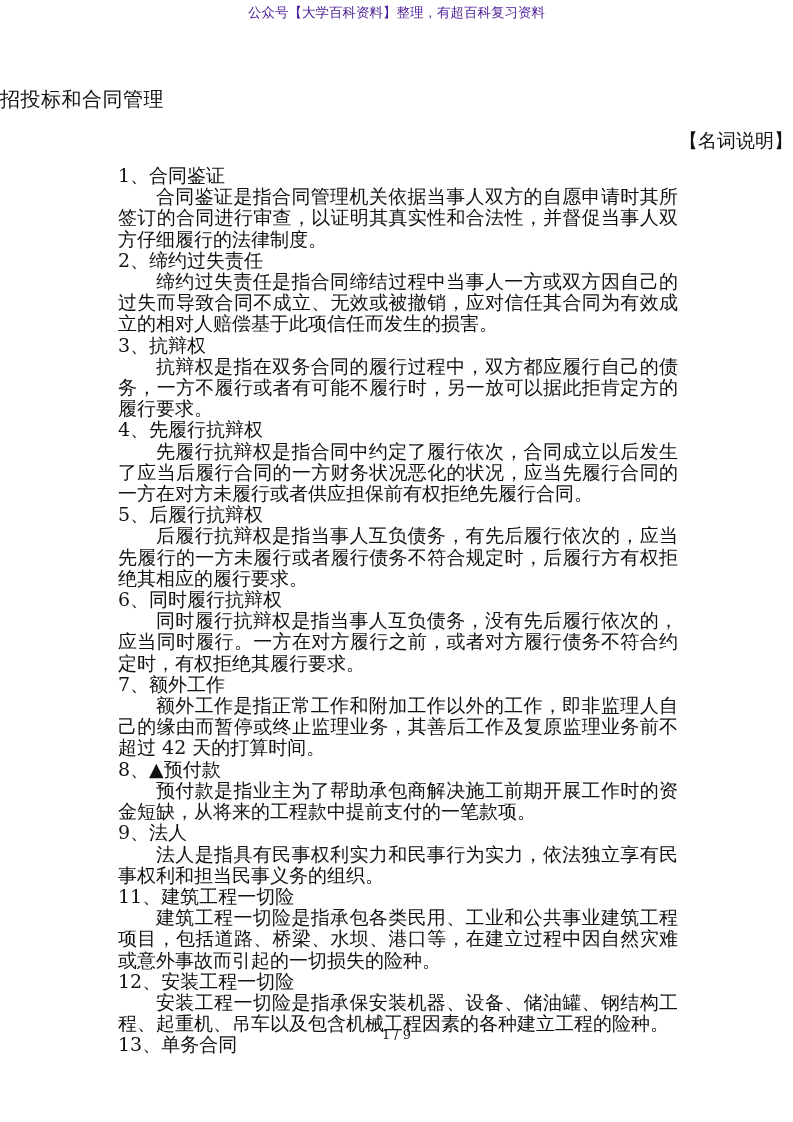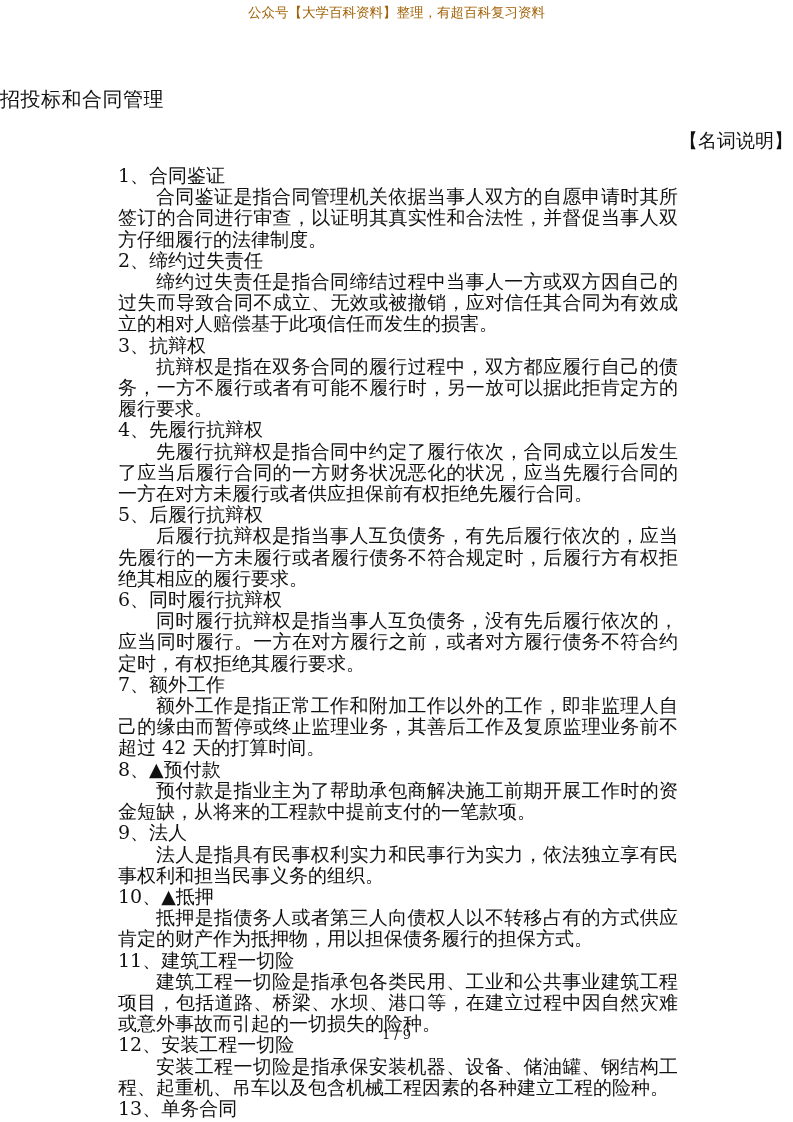--- a/index.html
+++ b/index.html
@@ -3,21 +3,21 @@
 <meta charset="utf-8">
 <style>
   html, body { margin: 0; padding: 0; background: #ffffff; }
   body {
     width: 793px; height: 1122px; position: relative; overflow: hidden;
     font-family: "DejaVu Serif", "Liberation Serif", serif;
     color: #111111;
   }
   .header {
     position: absolute; top: 4px; left: 0; width: 793px;
-    text-align: center; font-size: 13.5px; color: #a16207;
+    text-align: center; font-size: 13.5px; color: #4c1d95;
   }
   .title {
     position: absolute; top: 86px; left: 0; width: 793px;
     text-align: left; font-size: 20px; letter-spacing: 0.5px;
   }
   .subtitle {
     position: absolute; top: 128px; left: 0; width: 793px;
     text-align: right; font-size: 19px;
   }
   .content {
@@ -70,24 +70,20 @@
   </div>
   <div>
     <p class="term">8、▲预付款</p>
     <p class="def">预付款是指业主为了帮助承包商解决施工前期开展工作时的资金短缺，从将来的工程款中提前支付的一笔款项。</p>
   </div>
   <div>
     <p class="term">9、法人</p>
     <p class="def">法人是指具有民事权利实力和民事行为实力，依法独立享有民事权利和担当民事义务的组织。</p>
   </div>
   <div>
-    <p class="term">10、▲抵押</p>
-    <p class="def">抵押是指债务人或者第三人向债权人以不转移占有的方式供应肯定的财产作为抵押物，用以担保债务履行的担保方式。</p>
-  </div>
-  <div>
     <p class="term">11、建筑工程一切险</p>
     <p class="def">建筑工程一切险是指承包各类民用、工业和公共事业建筑工程项目，包括道路、桥梁、水坝、港口等，在建立过程中因自然灾难或意外事故而引起的一切损失的险种。</p>
   </div>
   <div>
     <p class="term">12、安装工程一切险</p>
     <p class="def">安装工程一切险是指承保安装机器、设备、储油罐、钢结构工程、起重机、吊车以及包含机械工程因素的各种建立工程的险种。</p>
   </div>
   <div>
     <p class="term">13、单务合同</p>
   </div>

